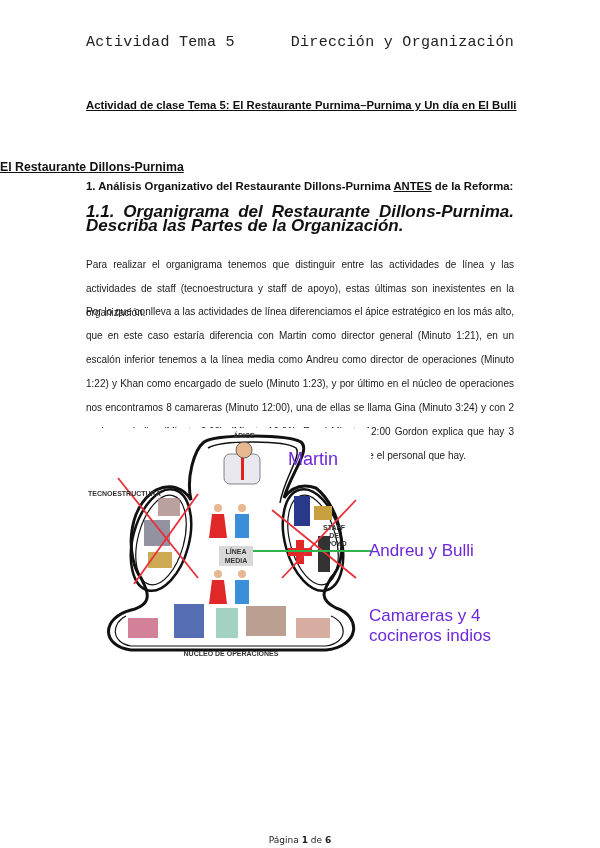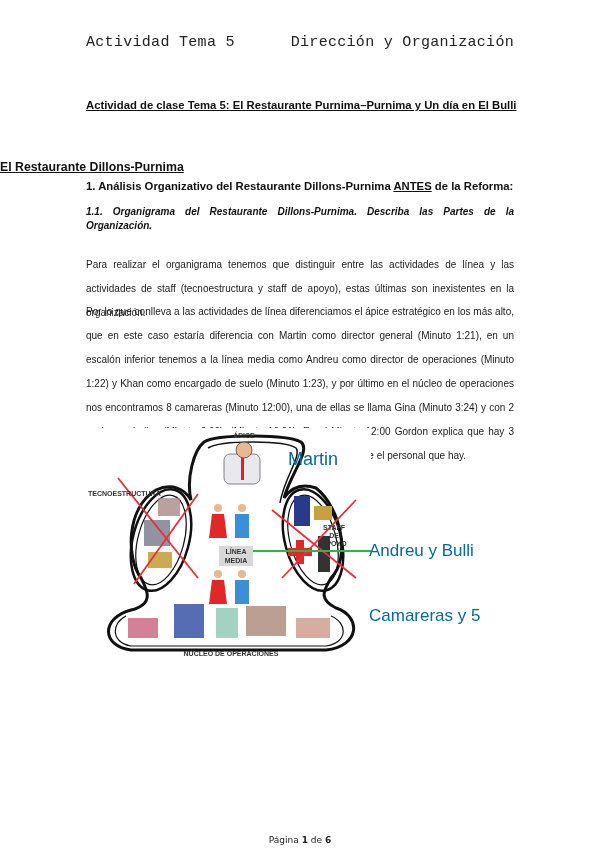--- a/index.html
+++ b/index.html
@@ -4,27 +4,27 @@
 <style>
   html, body { margin: 0; padding: 0; background: #ffffff; }
   body { width: 600px; height: 848px; position: relative; overflow: hidden; font-family: "Liberation Sans", sans-serif; color: #111; }
   .header { position: absolute; top: 34px; left: 86px; right: 86px; height: 14px; font-size: 15px; color: #222; letter-spacing: 0.3px; font-family: Liberation Mono, monospace; }
   .header .left { position: absolute; left: 0; top: 0; }
   .header .right { position: absolute; right: 0; top: 0; }
   .doc-title { position: absolute; top: 99px; left: 86px; font-size: 11.3px; font-weight: bold; text-decoration: underline; white-space: nowrap; }
   .sec-title { position: absolute; top: 124px; left: 0; width: 100%; text-align: left; font-size: 12.3px; font-weight: bold; text-decoration: underline; margin-top: 36px; }
   .h1 { position: absolute; top: 180px; left: 86px; font-size: 11.3px; font-weight: bold; white-space: nowrap; }
   .h1 u { text-decoration: underline; }
-  .h2 { position: absolute; top: 205px; left: 86px; width: 428px; font-size: 10px; font-weight: bold; font-style: italic; text-align: justify; line-height: 14px; text-align-last: left; }
+  .h2 { position: absolute; top: 205px; left: 86px; width: 428px; font-size: 17px; font-weight: bold; font-style: italic; text-align: justify; line-height: 14px; text-align-last: left; }
   .para { position: absolute; left: 86px; width: 428px; font-size: 10px; line-height: 24px; text-align: justify; color: #1a1a1a; }
   .p1 { top: 253px; }
   .p2 { top: 300px; }
   .diagram { position: absolute; top: 428px; left: 86px; width: 285px; height: 230px; }
   .diagram svg { display: block; }
-  .lbl-green { position: absolute; color: #0369a1; font-family: "Liberation Sans", sans-serif; white-space: nowrap; }
+  .lbl-green { position: absolute; color: #6d28d9; font-family: "Liberation Sans", sans-serif; white-space: nowrap; }
   .lbl-martin { top: 449px; left: 288px; font-size: 18px; }
   .lbl-andreu { top: 541px; left: 369px; font-size: 17px; }
   .lbl-cam { top: 606px; left: 369px; font-size: 17px; line-height: 20px; }
   .footer { position: absolute; top: 787px; left: 0; width: 100%; text-align: center; font-size: 9px; font-family: "DejaVu Sans", sans-serif; color: #222; margin-top: 48px; }
   .footer b { font-weight: bold; }
   .dlabel { font-family: "Liberation Sans", sans-serif; font-weight: bold; font-size: 7px; fill: #333; }
 </style>
 </head>
 <body>
 
@@ -113,16 +113,17 @@
     <text class="dlabel" x="248" y="102" text-anchor="middle">STAFF</text>
     <text class="dlabel" x="248" y="110" text-anchor="middle">DE</text>
     <text class="dlabel" x="248" y="118" text-anchor="middle">APOYO</text>
     <text class="dlabel" x="145" y="228" text-anchor="middle">NÚCLEO DE OPERACIONES</text>
   </svg>
 </div>
 
 <div class="lbl-green lbl-martin">Martin</div>
 <div class="lbl-green lbl-andreu">Andreu y Bulli</div>
 <div class="lbl-green lbl-cam">
-  <div>Camareras y 5</div>
+  <div>Camareras y 4</div>
+  <div>cocineros indios</div>
 </div>
 
 <div class="footer"><span>Página </span><b>1</b><span> de </span><b>6</b></div>
 
 </body></html>

